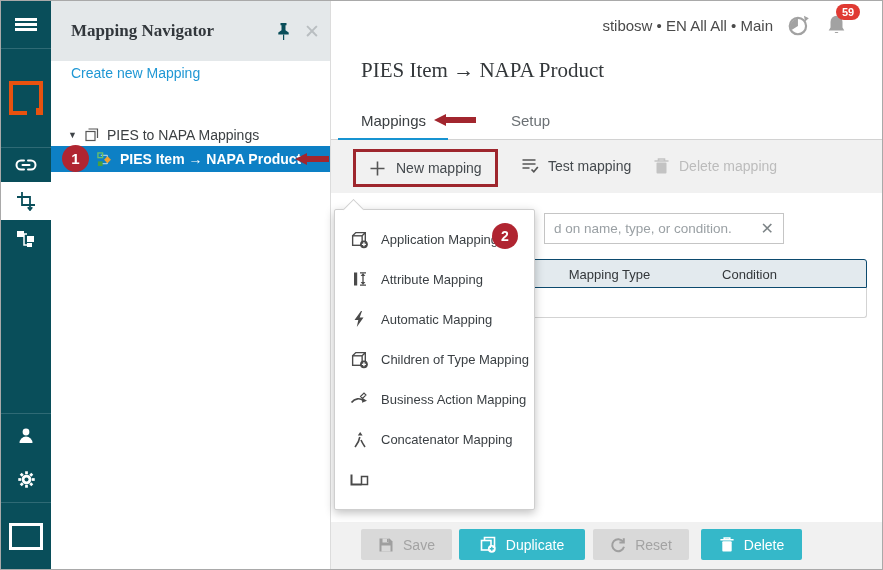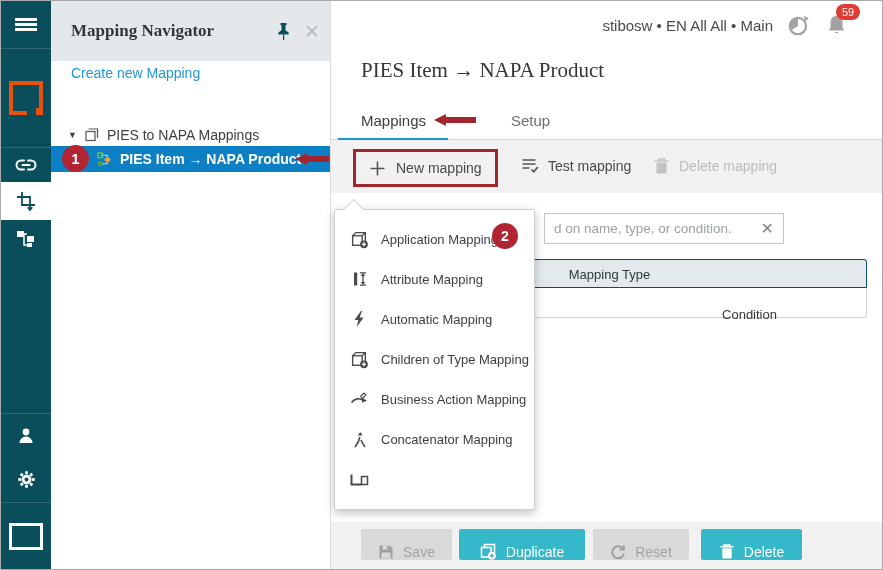--- a/index.html
+++ b/index.html
@@ -39,21 +39,21 @@
   .ann-arrow { position:absolute; height:12px; width:34px; z-index:30; }
   .ann-arrow .head { position:absolute; left:0; top:0; width:0; height:0; border-top:6px solid transparent; border-bottom:6px solid transparent; border-right:12px solid #a2262e; }
   .ann-arrow .shaft { position:absolute; left:11px; top:3px; right:0; height:6px; background:#a2262e; }
   .tree-arrow { right:1px; top:152px; }
 
   
   .main { position:absolute; left:330px; top:0; right:0; height:100%; background:#fff; }
   .main-top { height:48px; display:flex; align-items:center; justify-content:flex-end; padding-right:22px; gap:14px; }
   .user-ctx { font-size:15px; color:#4a4a4a; }
   .bell-wrap { position:relative; margin-right:12px; display:flex; }
-  .badge-59 { position:absolute; top:-10px; left:11px; background:#e03a33; color:#fff; font-size:11px; font-weight:normal; border-radius:9px; padding:2px 6px; }
+  .badge-59 { position:absolute; top:-10px; left:11px; background:#e03a33; color:#fff; font-size:11px; font-weight:bold; border-radius:9px; padding:2px 6px; }
   .page-title { position:absolute; left:30px; top:57px; font-family:"Liberation Serif", serif; font-size:21px; color:#33373a; }
   .tabs { position:absolute; left:0; right:0; top:98px; height:41px; border-bottom:1px solid #d2d2d2; }
   .tab { position:absolute; top:13px; font-size:15px; }
   .tab-mappings { left:30px; color:#3c4043; }
   .tab-setup { left:180px; color:#6b7074; }
   .tab-underline { position:absolute; left:7px; bottom:-2px; width:110px; height:3px; background:#1793d1; }
   .tab-arrow { left:103px; top:15px; width:42px; }
   .tab-arrow .shaft { background:#a2262e; }
   .toolbar { position:absolute; left:0; right:0; top:139px; height:53px; background:#f1f1f1; }
   .tb-item { position:absolute; display:flex; align-items:center; gap:9px; font-size:14px; color:#454a4e; }
@@ -61,24 +61,24 @@
   .tb-test { left:190px; top:17px; }
   .tb-delmap { left:322px; top:17px; color:#bcbcbc; }
   .search-box { position:absolute; left:213px; top:212px; width:240px; height:31px; border:1px solid #c5c5c5; background:#fff; display:flex; align-items:center; }
   .search-box input { flex:1; border:none; outline:none; padding:0 6px 0 9px; font-size:13.5px; color:#c2410c; font-family:"Liberation Sans", sans-serif; }
   .search-box input::placeholder { color:#9aa0a4; }
   .search-clear { color:#7d8487; font-size:16px; padding:0 9px 0 4px; cursor:pointer; }
   .mtable { position:absolute; left:15px; top:258px; width:521px; }
   .thead { position:relative; height:29px; background:#e3eaee; border:1px solid #0c4a6e; border-radius:3px 3px 0 0; }
   .th { position:absolute; top:7px; font-size:13px; color:#33373a; width:145px; text-align:center; }
   .th-type { left:190px; }
-  .th-cond { left:330px;margin-top:40px; }
+  .th-cond { left:330px; }
   .tbody-empty { height:30px; background:#fff; border:1px solid #d3d3d3; border-top:none; border-radius:0 0 3px 3px; }
   .footer { position:absolute; left:0; right:0; top:521px; bottom:0; background:#f1f1f1; }
-  .fbtn { position:absolute; top:7px; height:31px; border:none; border-radius:2px; display:flex; align-items:flex-end; justify-content:center; gap:9px; font-size:14px; font-family:"Liberation Sans", sans-serif; cursor:pointer; }
+  .fbtn { position:absolute; top:7px; height:31px; border:none; border-radius:2px; display:flex; align-items:center; justify-content:center; gap:9px; font-size:14px; font-family:"Liberation Sans", sans-serif; cursor:pointer; }
   .fbtn-disabled { background:#d9d9d9; color:#a3a3a3; }
   .fbtn-teal { background:#35b8c9; color:#fff; }
   .fbtn-save { left:30px; width:91px; }
   .fbtn-dup { left:128px; width:126px; }
   .fbtn-reset { left:262px; width:96px; }
   .fbtn-del { left:370px; width:101px; }
 
   
   .dropdown { position:absolute; left:3px; top:208px; width:201px; background:#fff; border:1px solid #cfcfcf; box-shadow:0 3px 10px rgba(0,0,0,.25); border-radius:2px; padding:9px 0 10px; z-index:20; }
   .dd-caret { position:absolute; top:-8px; left:11px; width:15px; height:15px; background:#fff; border-left:1px solid #cfcfcf; border-top:1px solid #cfcfcf; transform:rotate(45deg); }

